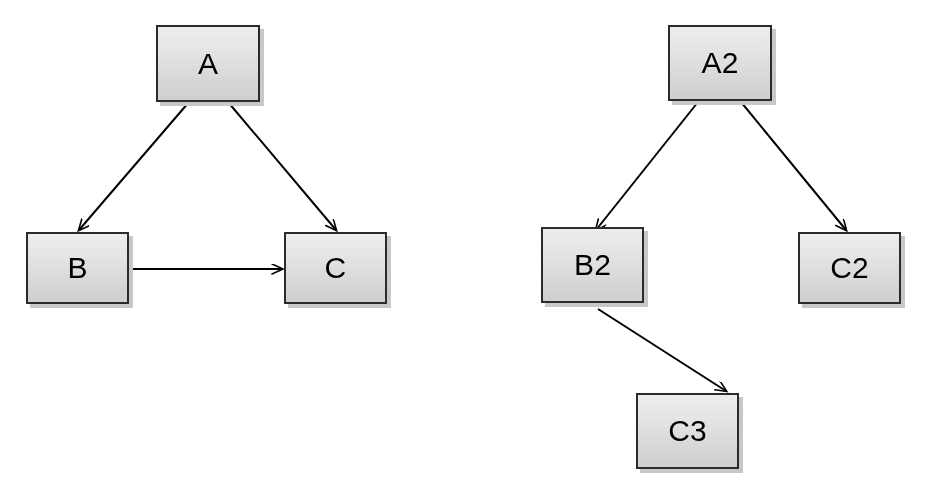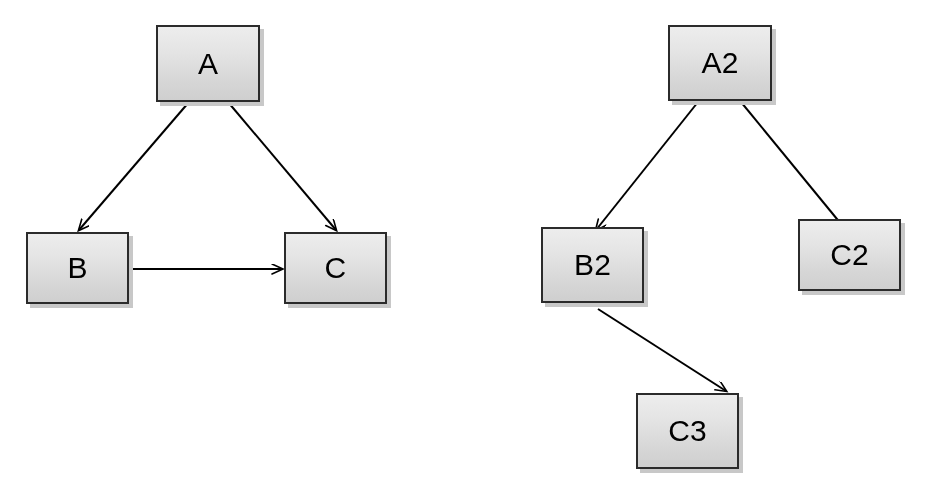--- a/index.html
+++ b/index.html
@@ -75,21 +75,21 @@
       </div>
       <div class="node" style="left: 284px; top: 232px; width: 103px; height: 72px;">
         <span class="node-label">C</span>
       </div>
       <div class="node" style="left: 668px; top: 25px; width: 104px; height: 76px;">
         <span class="node-label">A2</span>
       </div>
       <div class="node" style="left: 541px; top: 227px; width: 103px; height: 76px;">
         <span class="node-label">B2</span>
       </div>
-      <div class="node" style="left: 798px; top: 219px; width: 103px; height: 72px;">
+      <div class="node" style="left: 798px; top: 232px; width: 103px; height: 72px;">
         <span class="node-label">C2</span>
       </div>
       <div class="node" style="left: 636px; top: 393px; width: 103px; height: 76px;">
         <span class="node-label">C3</span>
       </div>
     </div>
 
 </div>
 
 </body></html>

